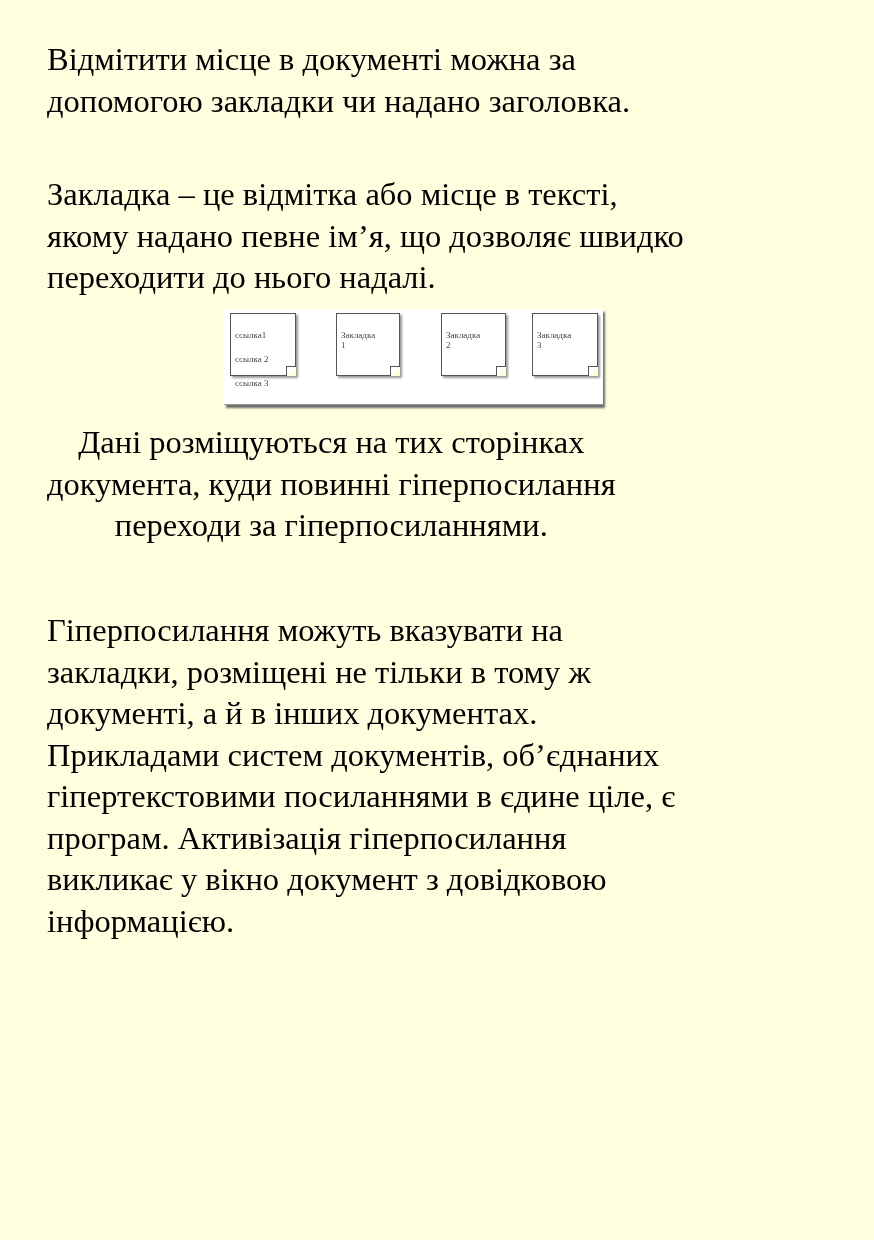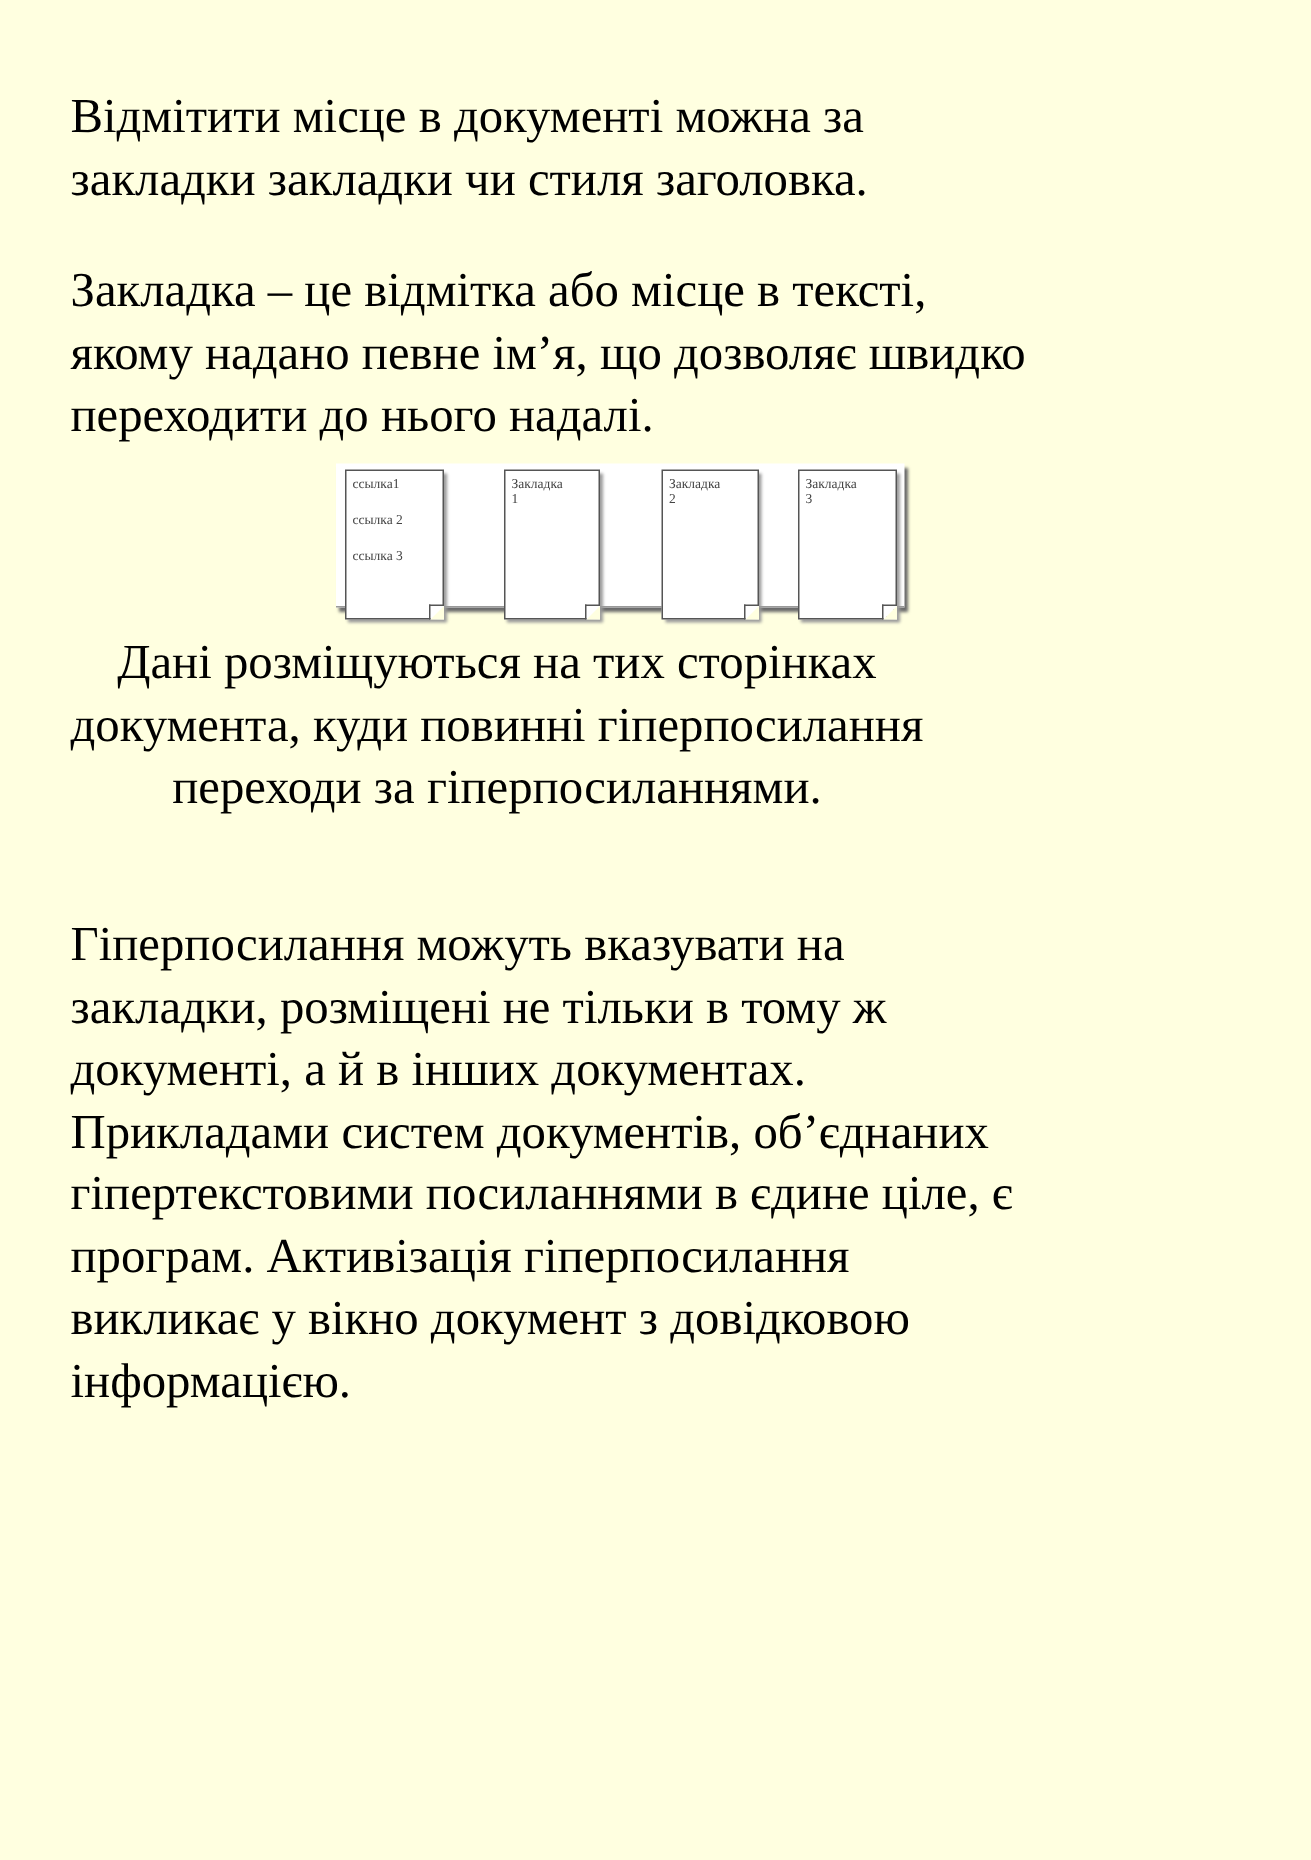--- a/index.html
+++ b/index.html
@@ -23,48 +23,48 @@
       margin: 0;
       white-space: nowrap;
     }
     .para .line {
       display: block;
     }
     .para.condensed .line {
       transform-origin: 0 50%;
       text-align: center;
     }
-    #p1 { top: 58px; }
+    #p1 { top: 39px; }
     #p2 { top: 174px; }
     #p3 { top: 422px; }
     #p4 { top: 588px; margin-top: 22px; }
 
     .figure {
       position: absolute;
       left: 224px;
       top: 309px;
       width: 379px;
       height: 95px;
       background: #ffffff;
       box-shadow: 2px 3px 2px #6b6b6b;
       border-bottom: 1px solid #999;
     }
     .page {
       position: absolute;
       top: 4px;
-      height: 100px;
+      height: 63px;
       background: #ffffff;
       border: 1.5px solid #555;
       box-shadow: 2px 2px 2px #9a9a9a;
       box-sizing: border-box;
       font-family: "Liberation Serif", serif;
       font-size: 9px;
       line-height: 10px;
       color: #444;
-      padding: 3px 4px;
+      padding: 16px 4px;
     }
     .page .fold {
       position: absolute;
       right: -1px;
       bottom: -1px;
       width: 10px;
       height: 10px;
       background: linear-gradient(135deg, #ffffff 0%, #ffffff 50%, #d9d9d9 50%, #ffffff 100%);
       border-left: 1px solid #555;
       border-top: 1px solid #555;
@@ -93,21 +93,21 @@
     #page-bm2 { left: 217px; width: 65px; }
     #page-bm3 { left: 308px; width: 66px; }
   </style>
 </head>
 <body style="background: rgb(255, 255, 224); color: rgb(0, 0, 0);">
 
 <div>
 
   <p class="para" id="p1">
     <span class="line">Відмітити місце в документі можна за</span>
-    <span class="line">закладки закладки чи стиля заголовка.</span>
+    <span class="line">допомогою закладки чи надано заголовка.</span>
   </p>
 
   <p class="para" id="p2">
     <span class="line">Закладка – це відмітка або місце в тексті,</span>
     <span class="line">якому надано певне ім’я, що дозволяє швидко</span>
     <span class="line">переходити до нього надалі.</span>
   </p>
 
   <div class="figure">
     <div class="page" id="page-links">

